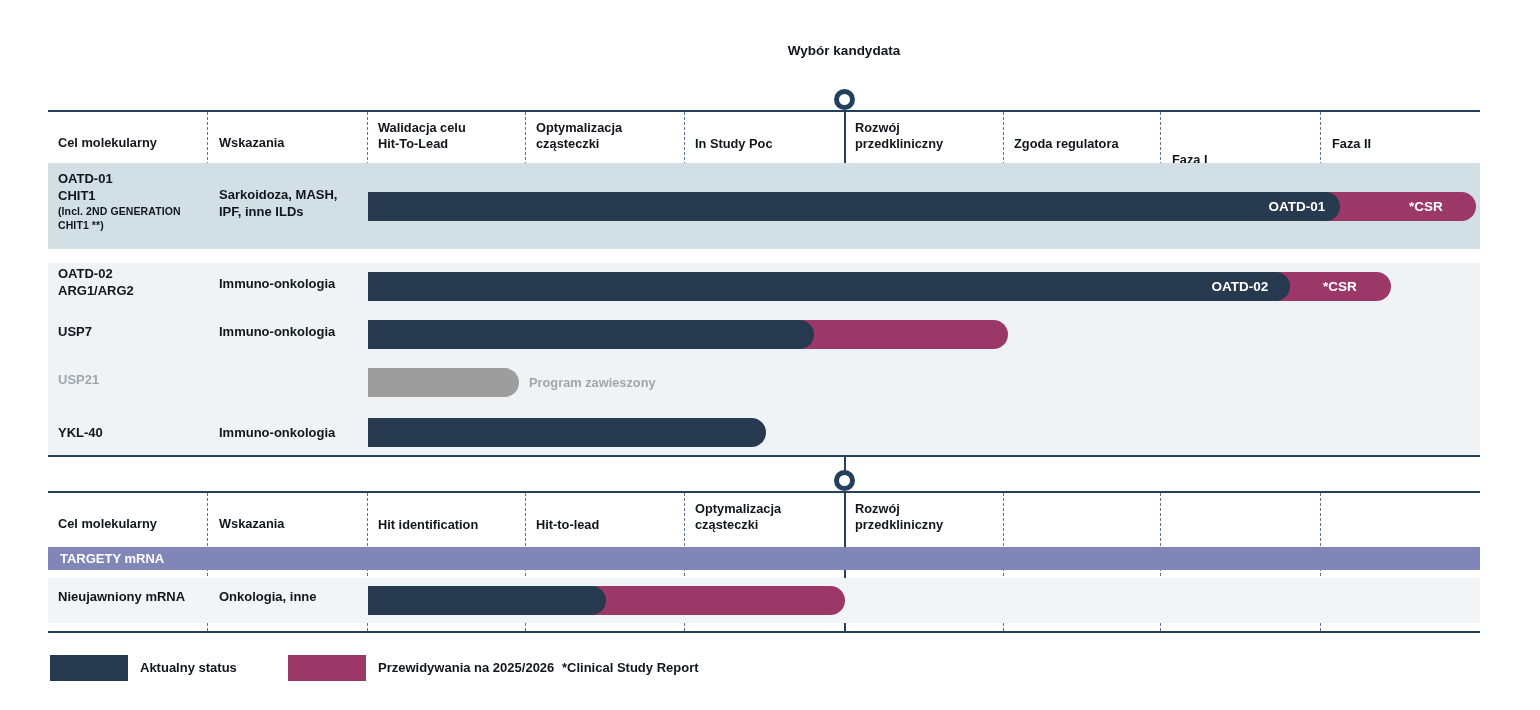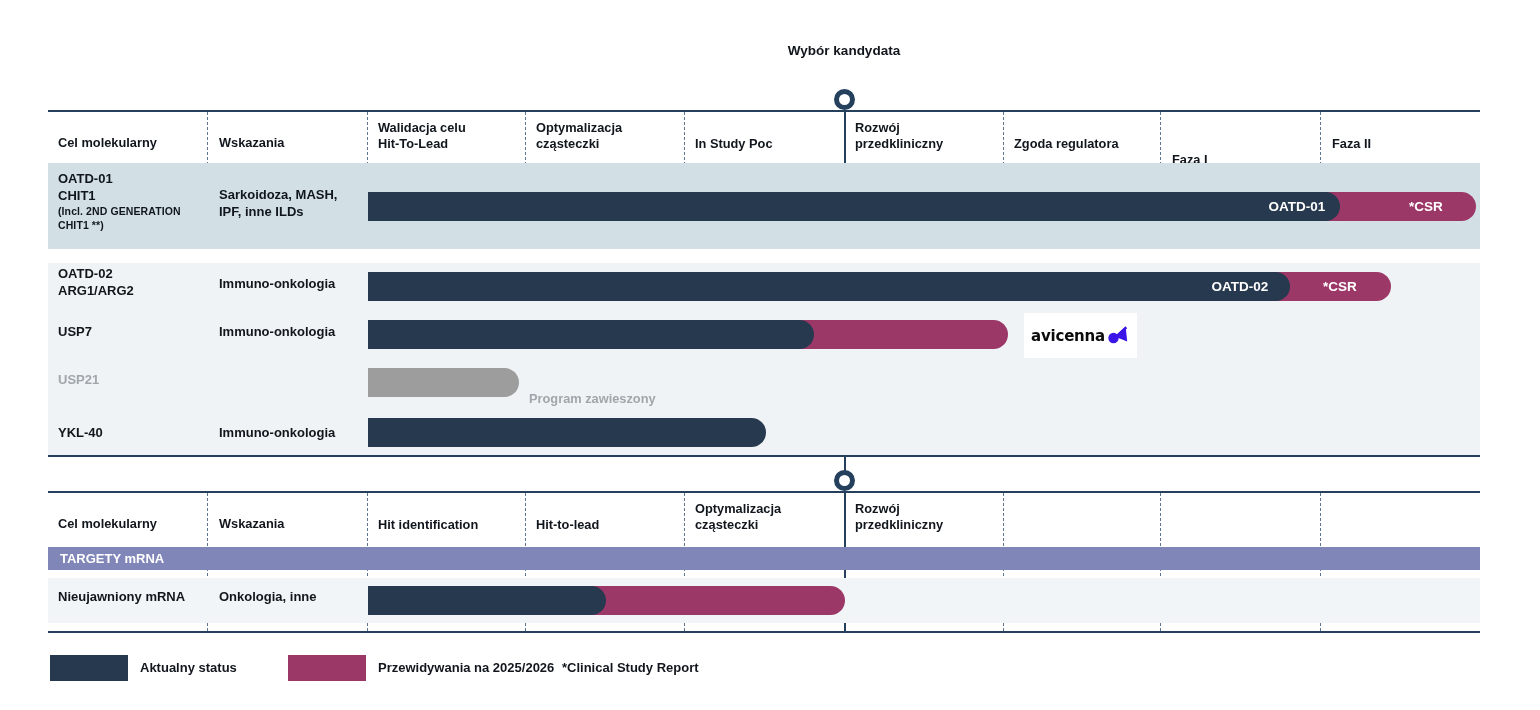--- a/index.html
+++ b/index.html
@@ -55,21 +55,21 @@
   
   .bar{position:absolute;height:29px;border-radius:14.5px;}
   .bar-navy{background:#27394e;}
   .bar-magenta{background:#9c3868;}
   .bar-grey{background:#9d9d9d;}
   .bar-label{
     position:absolute;color:#ffffff;font-size:13.5px;font-weight:bold;
     line-height:29px;
   }
   .note-susp{
-    position:absolute;font-size:12.8px;font-weight:bold;color:#a0a6ab;line-height:17px;margin-top:16px;
+    position:absolute;font-size:12.8px;font-weight:bold;color:#a0a6ab;line-height:17px;
   }
 
   
   .logo-box{
     position:absolute;background:#ffffff;display:flex;align-items:center;
     justify-content:center;
   }
   .logo-word{
     font-size:15px;font-weight:bold;letter-spacing:-.2px;color:#0b0b0b;
     font-family:"DejaVu Sans", sans-serif;
@@ -147,28 +147,20 @@
   <div class="indication" style="left:219px;top:275px;width:145px;">Immuno-onkologia</div>
   <div class="bar bar-magenta" style="left:1190px;top:272px;width:201px;"></div>
   <div class="bar bar-navy" style="left:368px;top:272px;width:922px;border-top-left-radius:0;border-bottom-left-radius:0;"></div>
   <div class="bar-label" style="left:1198px;top:272px;width:84px;text-align:center;">OATD-02</div>
   <div class="bar-label" style="left:1300px;top:272px;width:80px;text-align:center;">*CSR</div>
 
   <div class="target" style="left:58px;top:323px;width:150px;">USP7</div>
   <div class="indication" style="left:219px;top:323px;width:145px;">Immuno-onkologia</div>
   <div class="bar bar-magenta" style="left:760px;top:320px;width:248px;"></div>
   <div class="bar bar-navy" style="left:368px;top:320px;width:446px;border-top-left-radius:0;border-bottom-left-radius:0;"></div>
-  <div class="logo-box" style="left:1024px;top:313px;width:113px;height:45px;">
-    <span class="logo-word">avicenna</span>
-    <svg width="24" height="24" viewBox="0 0 24 24" style="margin-left:1px;margin-top:-2px;">
-      <circle cx="7.5" cy="15" r="5.2" fill="#3b14e8"></circle>
-      <path d="M8.6 13.6 L19.6 3.2 L21.2 18.4 Z" fill="#3b14e8"></path>
-      <path d="M9.2 14.6 L20.4 4.4" stroke="#3b14e8" stroke-width="2.2" fill="none"></path>
-    </svg>
-  </div>
 
   <div class="target muted" style="left:58px;top:371px;width:150px;">USP21</div>
   <div class="bar bar-grey" style="left:368px;top:368px;width:151px;border-top-left-radius:0;border-bottom-left-radius:0;"></div>
   <div class="note-susp" style="left:529px;top:374px;width:220px;">Program zawieszony</div>
 
   <div class="target" style="left:58px;top:424px;width:150px;">YKL-40</div>
   <div class="indication" style="left:219px;top:424px;width:145px;">Immuno-onkologia</div>
   <div class="bar bar-navy" style="left:368px;top:418px;width:398px;border-top-left-radius:0;border-bottom-left-radius:0;"></div>
 
   <div class="rule" style="left:48px;top:455px;width:1432px;"></div>

